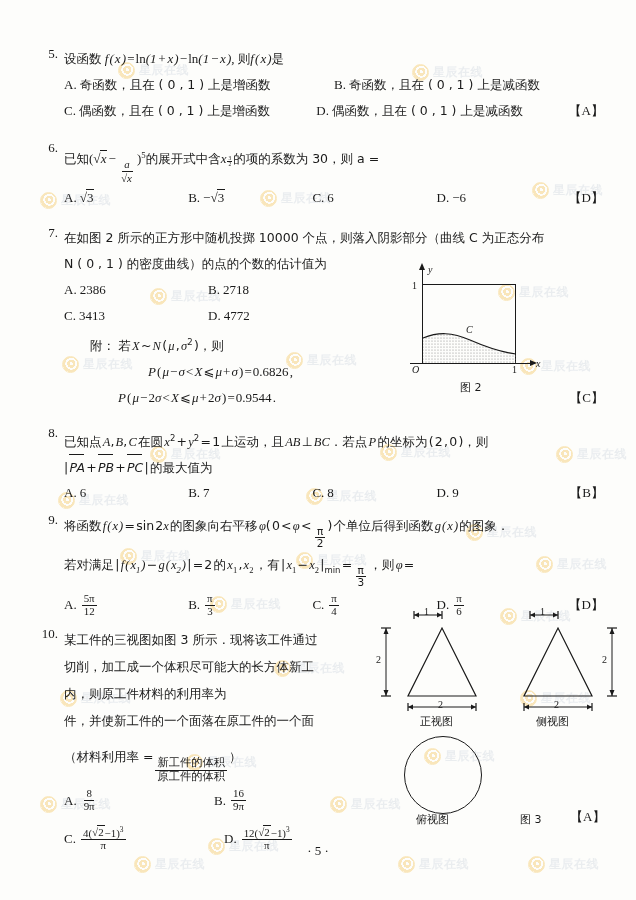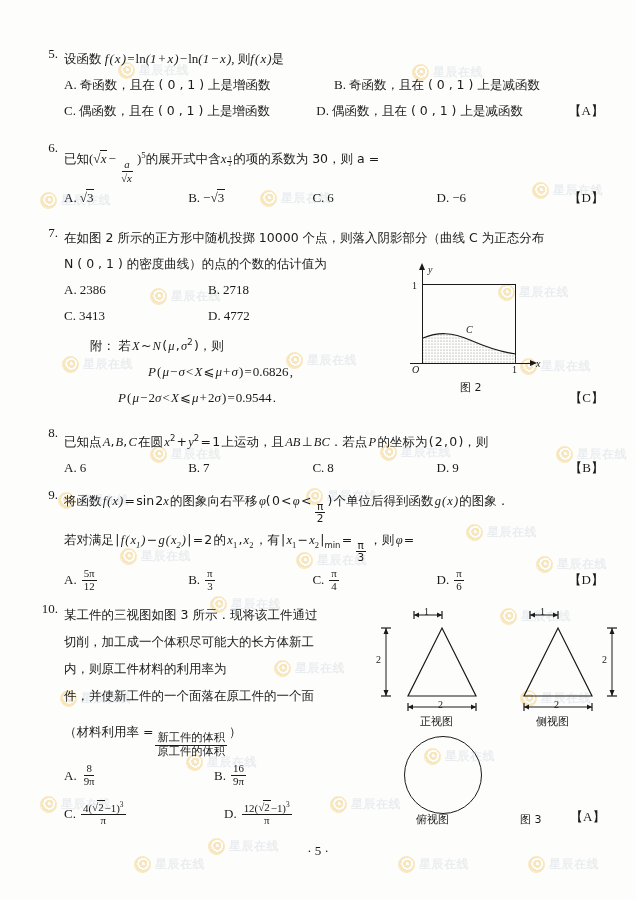--- a/index.html
+++ b/index.html
@@ -428,20 +428,23 @@
     <div class="qbody" style="margin-left:86px;">
       <span class="m">P</span> ( <span class="m">μ</span> − 2<span class="m">σ</span> &lt; <span class="m">X</span> ⩽ <span class="m">μ</span> + 2<span class="m">σ</span> ) = <span>0.9544</span> .
       <span class="ans" style="float:right;">【C】</span>
     </div>
   </div>
 
   <div class="q" style="margin-top:14px;">
     <div class="qnum">8.</div>
     <div class="qbody cjk">
       已知点 <span class="m">A</span>, <span class="m">B</span>, <span class="m">C</span> 在圆 <span class="m">x</span><sup>2</sup> + <span class="m">y</span><sup>2</sup> = 1 上运动，且 <span class="m">AB</span> ⊥ <span class="m">BC</span>．若点 <span class="m">P</span> 的坐标为 ( 2 , 0 )，则
+    </div>
+    <div class="qbody cjk" style="line-height:24px;">
+      | <span class="vec">PA</span> + <span class="vec">PB</span> + <span class="vec">PC</span> | 的最大值为
     </div>
     <div class="opts c4">
       <div class="opt">
         <span class="opt-lbl">A.</span>
         <span>6</span>
       </div>
       <div class="opt">
         <span class="opt-lbl">B.</span>
         <span>7</span>
       </div>

